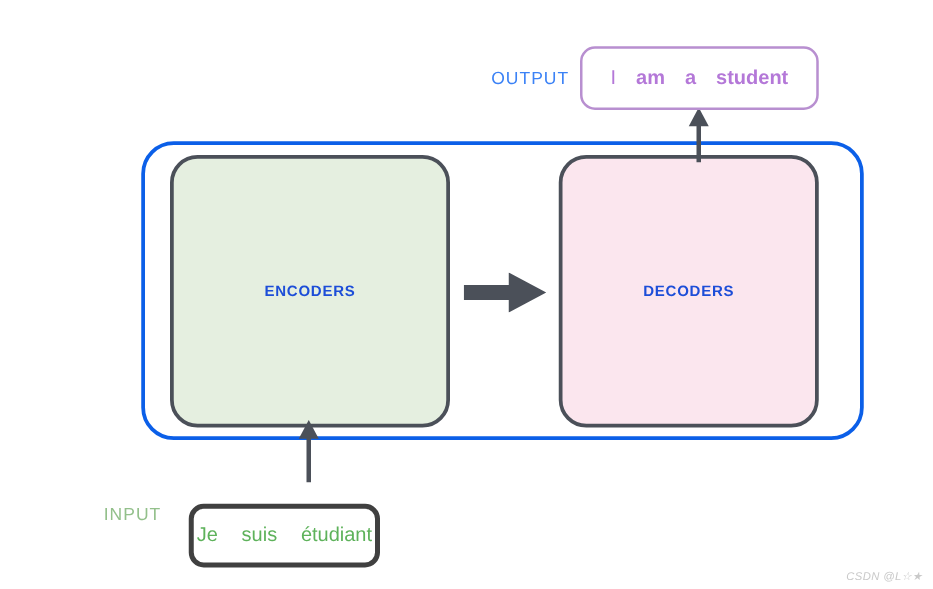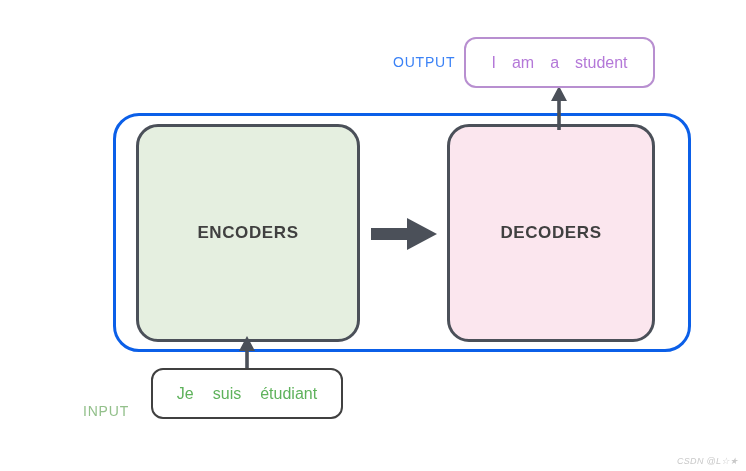--- a/index.html
+++ b/index.html
@@ -53,22 +53,22 @@
     background: #e5efe0;
   }
   .decoders-box {
     left: 447px;
     top: 124px;
     width: 208px;
     height: 218px;
     background: #fbe6ee;
   }
   .stack-label {
-    color: #404040;
-    font-size: 17px;
+    color: #1d4ed8;
+    font-size: 12px;
     letter-spacing: 0.6px;
     font-weight: 600;
     user-select: none;
   }
 
   
   .block-arrow {
     position: absolute;
     left: 371px;
     top: 218px;
@@ -113,28 +113,28 @@
   }
 
   .output-box {
     left: 464px;
     top: 37px;
     width: 191px;
     height: 51px;
     border: 2px solid #b88fd0;
   }
   .output-box .token { color: #b478d8; }
-  .output-box .token + .token { margin-left: 16px; }
+  .output-box .token + .token { margin-left: 16px; font-weight: bold; }
 
   .input-box {
     left: 151px;
-    top: 368px;
-    width: 192px;
+    top: 403px;
+    width: 153px;
     height: 51px;
-    border: 2px solid #404040;
+    border: 4px solid #404040;
   }
   .input-box .token { color: #5eb25b; }
   .input-box .token + .token { margin-left: 19px; }
 
   
   .side-label {
     position: absolute;
     font-size: 14px;
     letter-spacing: 0.8px;
     font-weight: 500;

